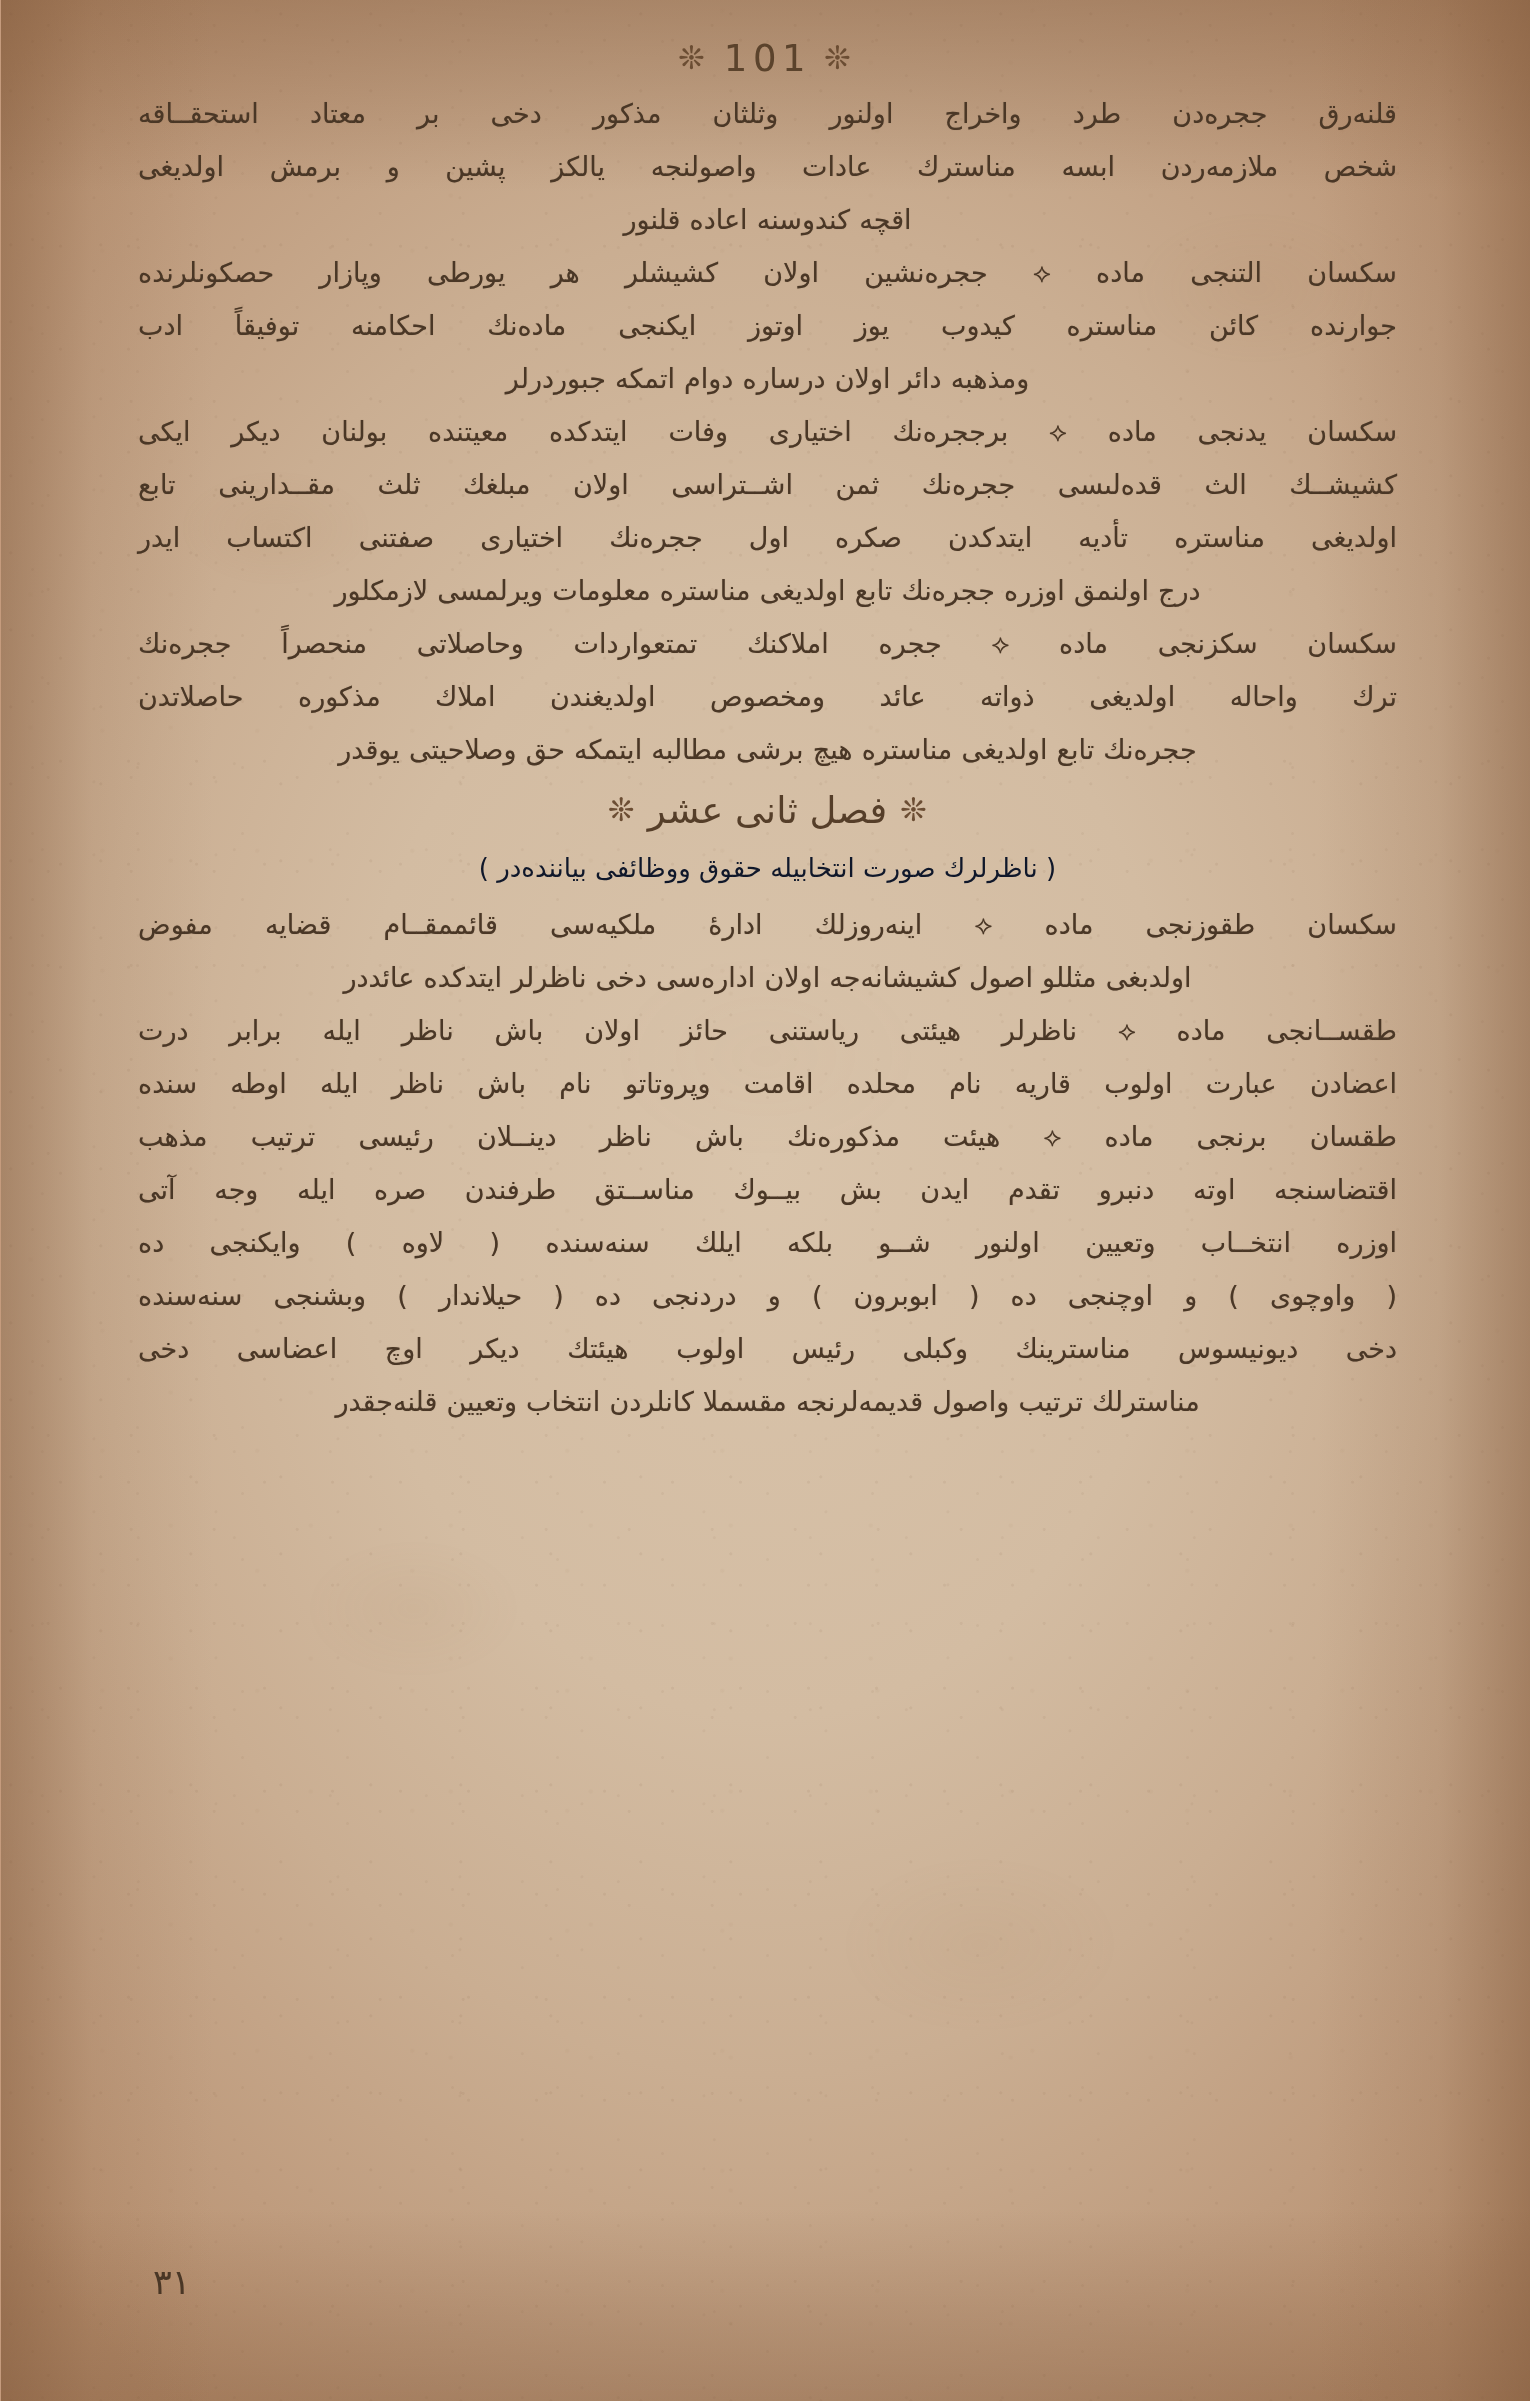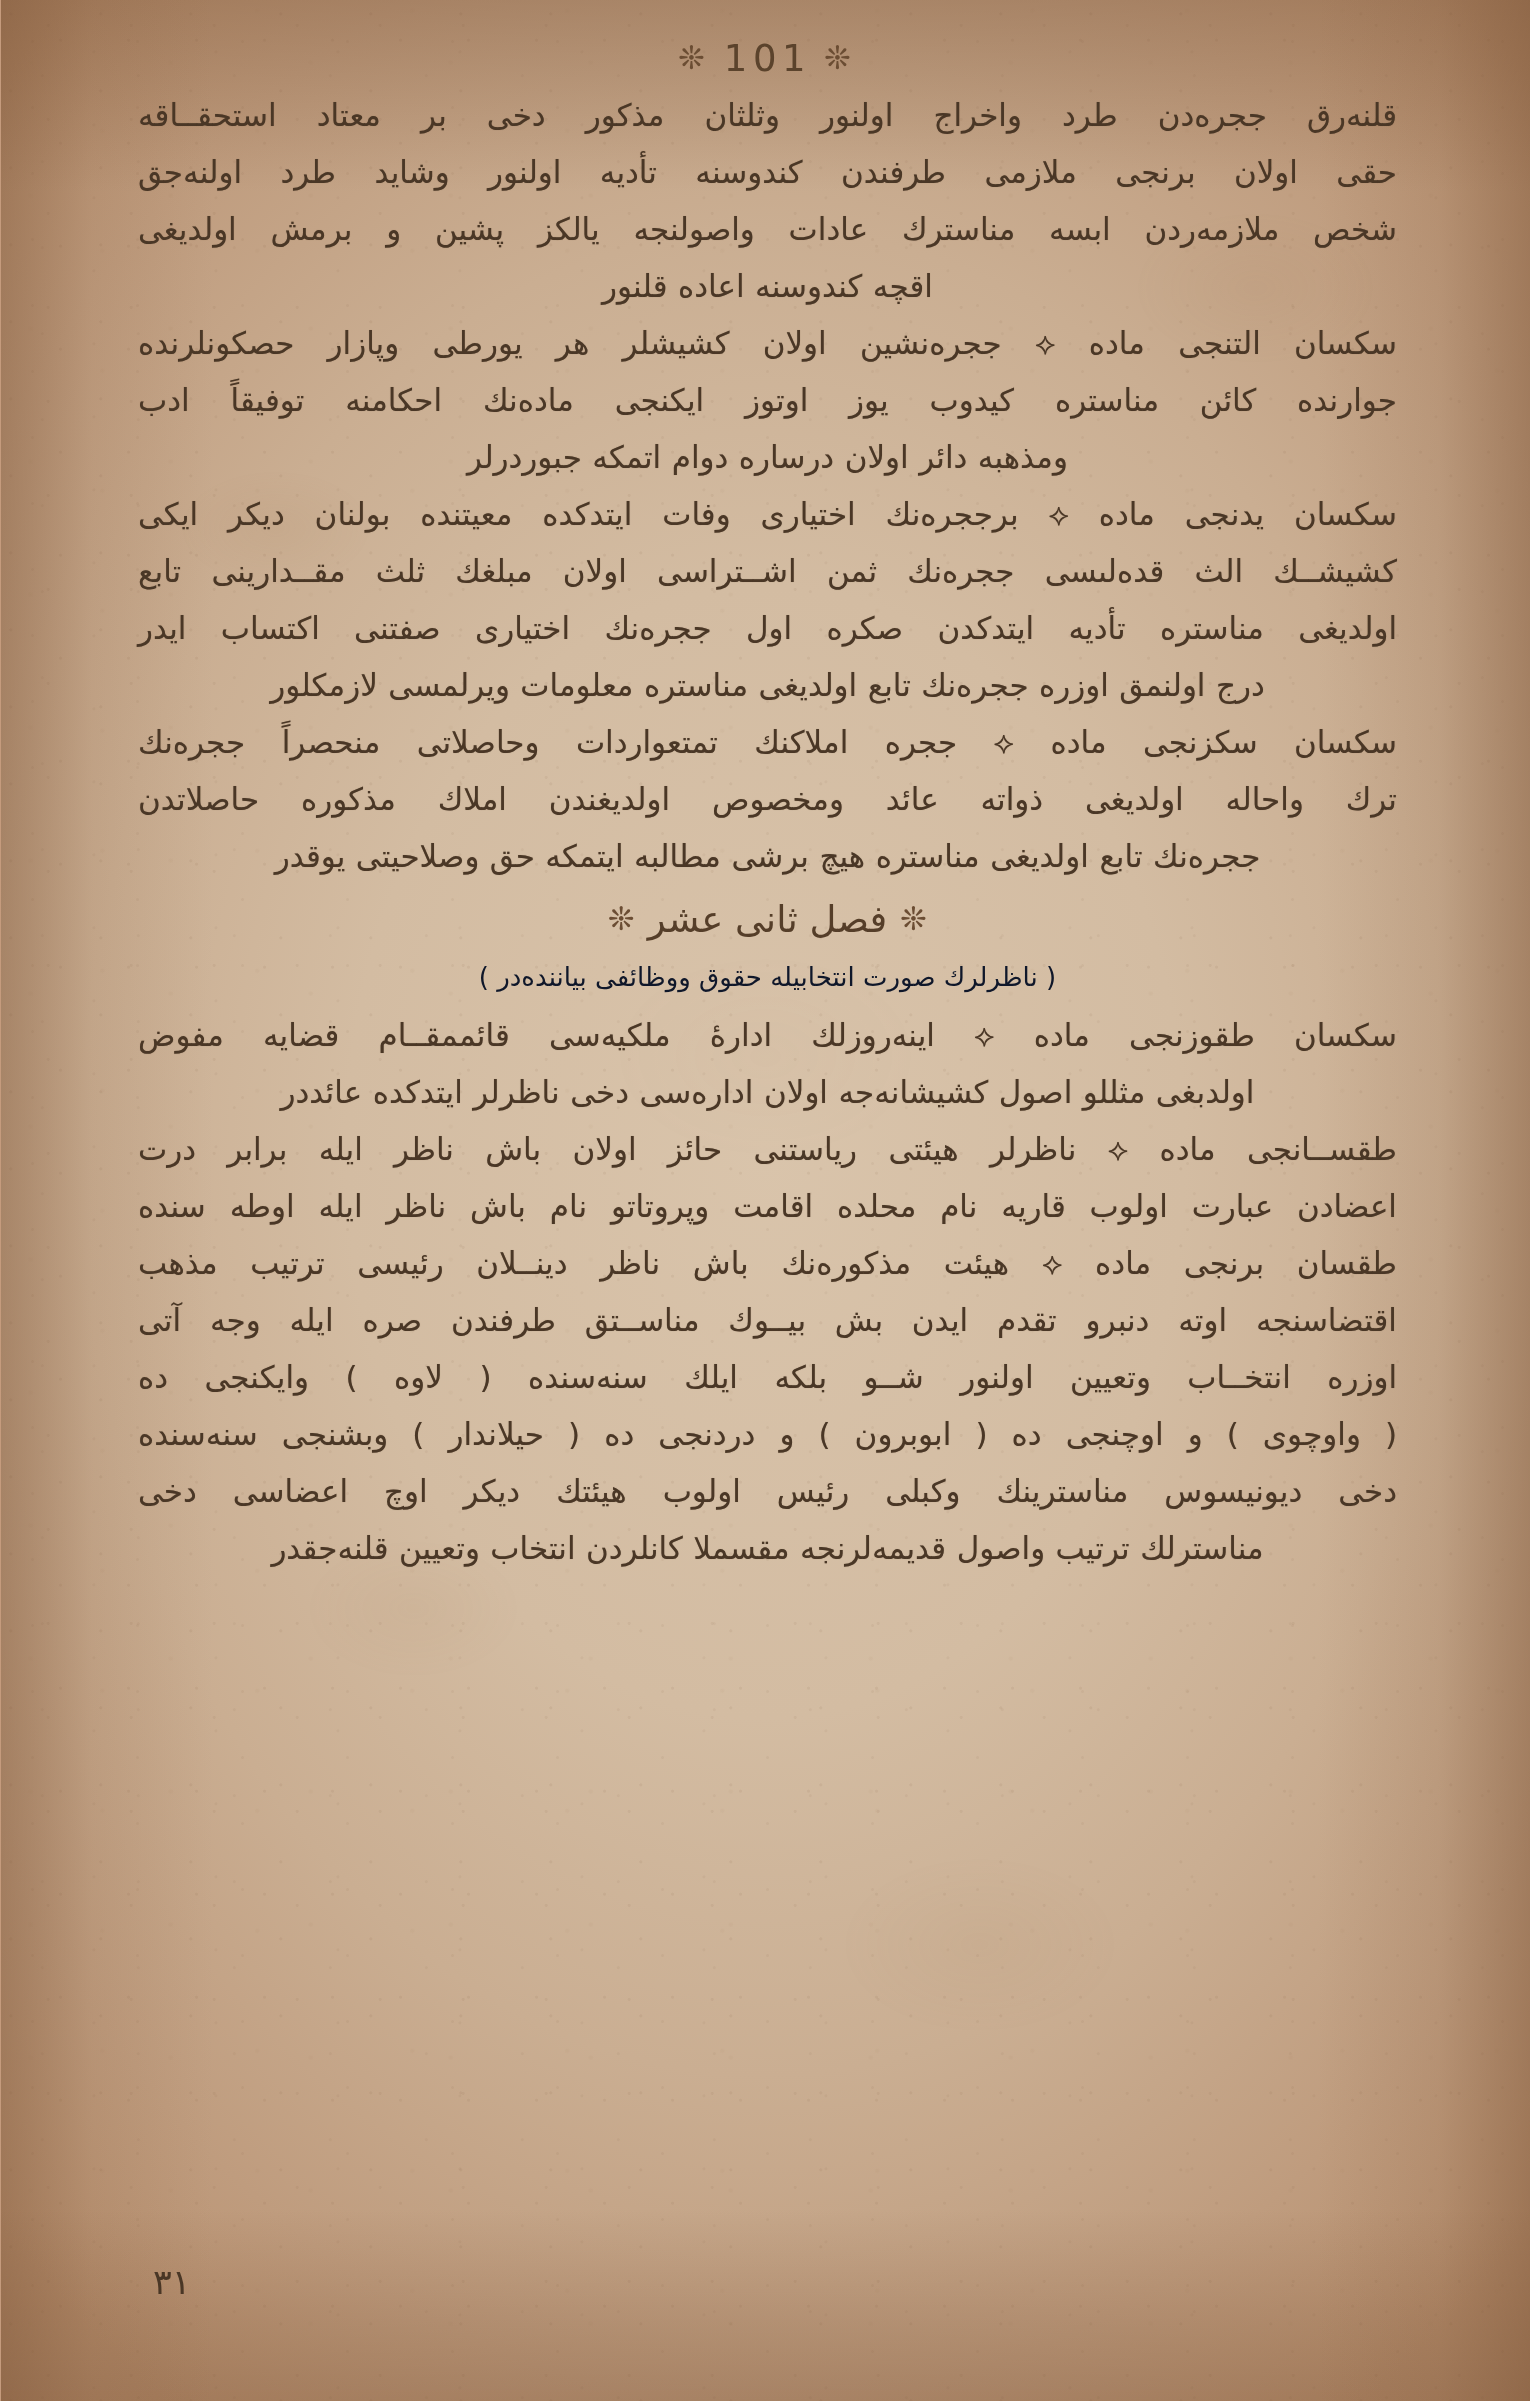--- a/index.html
+++ b/index.html
@@ -72,21 +72,21 @@
   }
   .orn{
     display:inline-block;
     font-size:32px;
     color:#6b4d33;
     transform:translateY(-1.9px);
     margin:0 13px;
   }
 
   .line{
-    font-size:31px;
+    font-size:27px;
     line-height:1.0;
     margin:0 0 26px 0;
     text-align:justify;
     text-align-last:justify;
     white-space:normal;
     word-spacing:.02em;
     text-shadow:0 0 0.7px rgba(74,55,38,.45);
   }
   .line.last{           
     text-align-last:center;
@@ -137,21 +137,20 @@
 </div>
 
 <div id="content">
 
   <div class="hdr">
     <span class="orn">❊</span><span>101</span><span class="orn">❊</span>
   </div>
 
   <div class="para">
     <div class="line">قلنەرق ججرەدن طرد واخراج اولنور وثلثان مذكور دخی بر معتاد استحقــاقە</div>
-    <div class="line">حقی اولان برنجی ملازمی طرفندن كندوسنە تأديە اولنور    وشايد طرد اولنەجق</div>
     <div class="line">شخص ملازمەردن ابسە مناسترك عادات واصولنجە يالكز پشين و برمش اولديغی</div>
     <div class="line last">اقچە كندوسنە اعادە قلنور</div>
   </div>
 
   <div class="para">
     <div class="line">سكسان التنجی مادە ⟡ ججرەنشين اولان كشيشلر هر يورطی وپازار حصكونلرندە</div>
     <div class="line">جوارندە كائن مناسترە كيدوب يوز اوتوز ايكنجی مادەنك احكامنە توفيقاً ادب</div>
     <div class="line last">ومذهبە دائر اولان درسارە دوام اتمكە جبوردرلر</div>
   </div>
 

